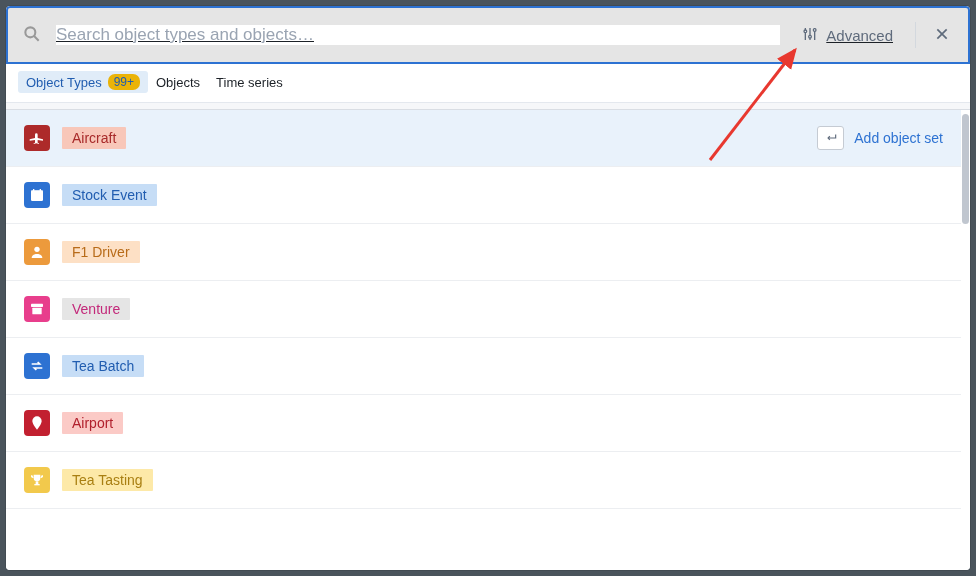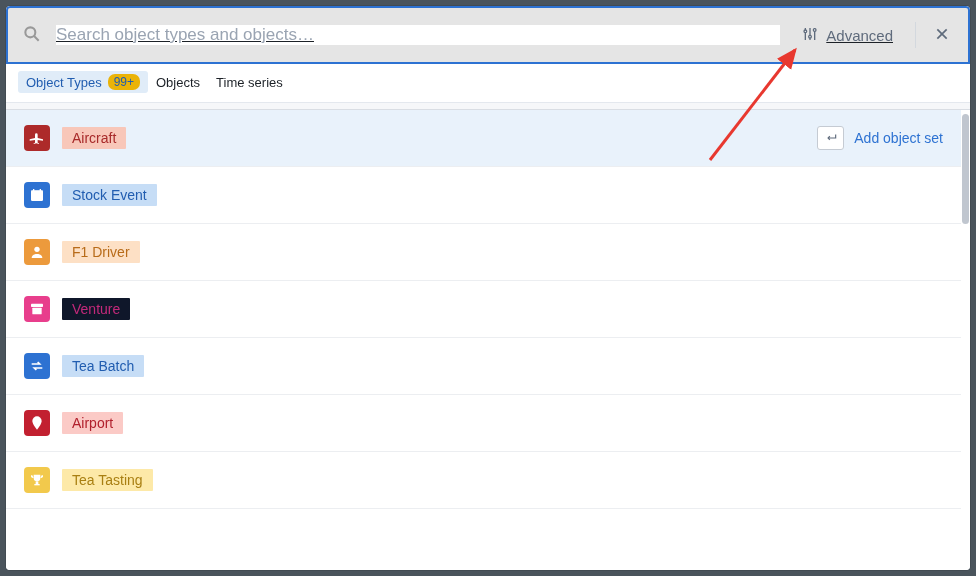--- a/index.html
+++ b/index.html
@@ -215,21 +215,21 @@
     position: absolute;
     top: 40px;
     left: 700px;
     pointer-events: none;
   }
 
   
   .ic-red { background:#ad2a2a; } .chip-red { background:#f8c7b9; color:#a82a2a; }
   .ic-blue { background:#2d72d2; } .chip-blue { background:#c6ddf6; color:#215db0; }
   .ic-orange { background:#ec9a3c; } .chip-orange { background:#fde0c5; color:#b86b19; }
-  .ic-pink { background:#e83e8c; } .chip-pink { background:#0f172a; color:#c3297a; }
+  .ic-pink { background:#e83e8c; } .chip-pink { background:#e5e5e5; color:#c3297a; }
   .ic-crimson { background:#c22030; } .chip-crimson { background:#fbcac6; color:#b1202d; }
   .ic-gold { background:#f2c94c; } .chip-gold { background:#fde9a8; color:#a97f12; }
   .ic-gold svg { color:#fff; }
 </style>
 </head>
 <body>
 
 <div class="shell">
 
   <div class="search-bar">

